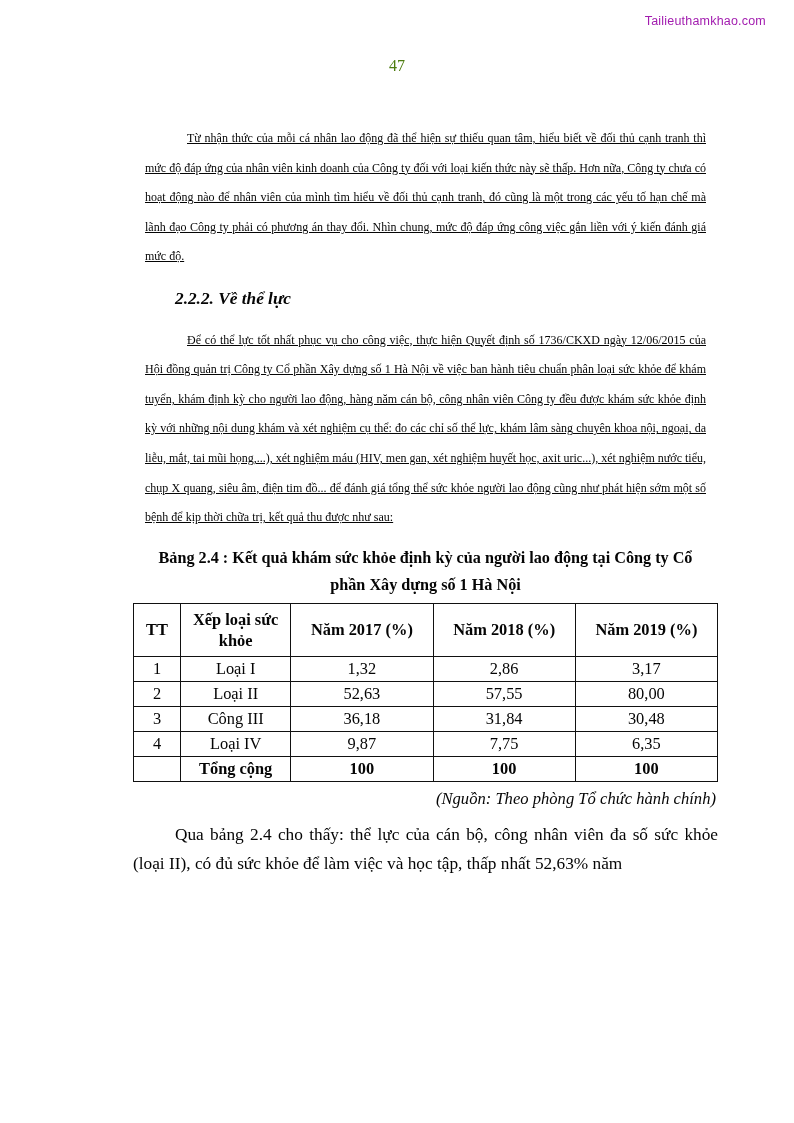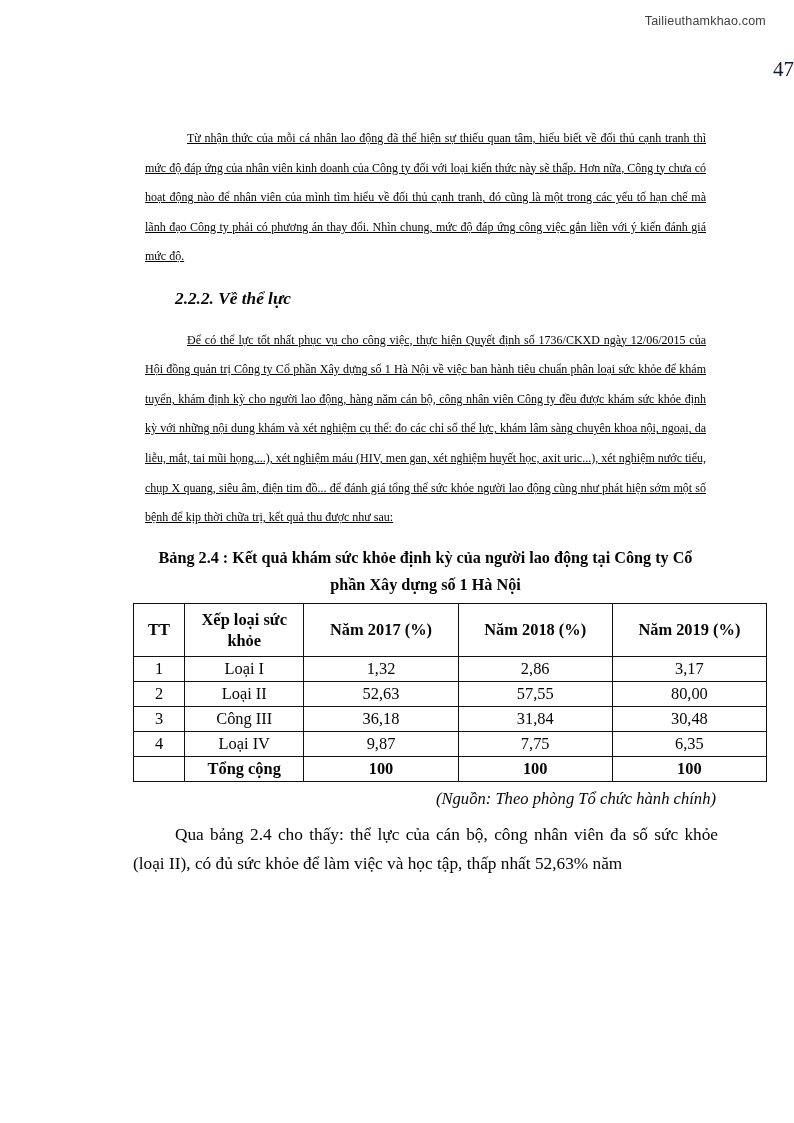--- a/index.html
+++ b/index.html
@@ -20,32 +20,32 @@
     inset: 0;
     width: 794px;
     height: 1123px;
   }
   .watermark {
     position: absolute;
     top: 14px;
     right: 28px;
     font-family: "Liberation Sans", "DejaVu Sans", sans-serif;
     font-size: 12.5px;
-    color: #404040;
+    color: #a21caf;
     letter-spacing: 0.2px;
     white-space: nowrap;
   }
   .page-number {
     position: absolute;
     top: 57px;
     left: 0;
     width: 794px;
-    text-align: right;
-    font-size: 21px;
-    color: #0f172a;
+    text-align: center;
+    font-size: 16px;
+    color: #4d7c0f;
   }
   .content {
     position: absolute;
     left: 133px;
     top: 112px;
     width: 585px;
   }
   p.body-text {
     margin: 12px;
     font-size: 12px;
@@ -67,21 +67,21 @@
   .table-caption {
     margin: 8px 0 4px 0;
     font-size: 16.2px;
     line-height: 27px;
     font-weight: bold;
     text-align: center;
     padding: 0 6px;
   }
   table.data-table {
     border-collapse: collapse;
-    width: 634px;
+    width: 585px;
     margin: 2px 0 0 0;
     table-layout: fixed;
   }
   table.data-table td, table.data-table th {
     border: 1px solid #111;
     font-size: 16.4px;
     text-align: center;
     padding: 1px 2px;
     font-weight: normal;
     line-height: 22px;

